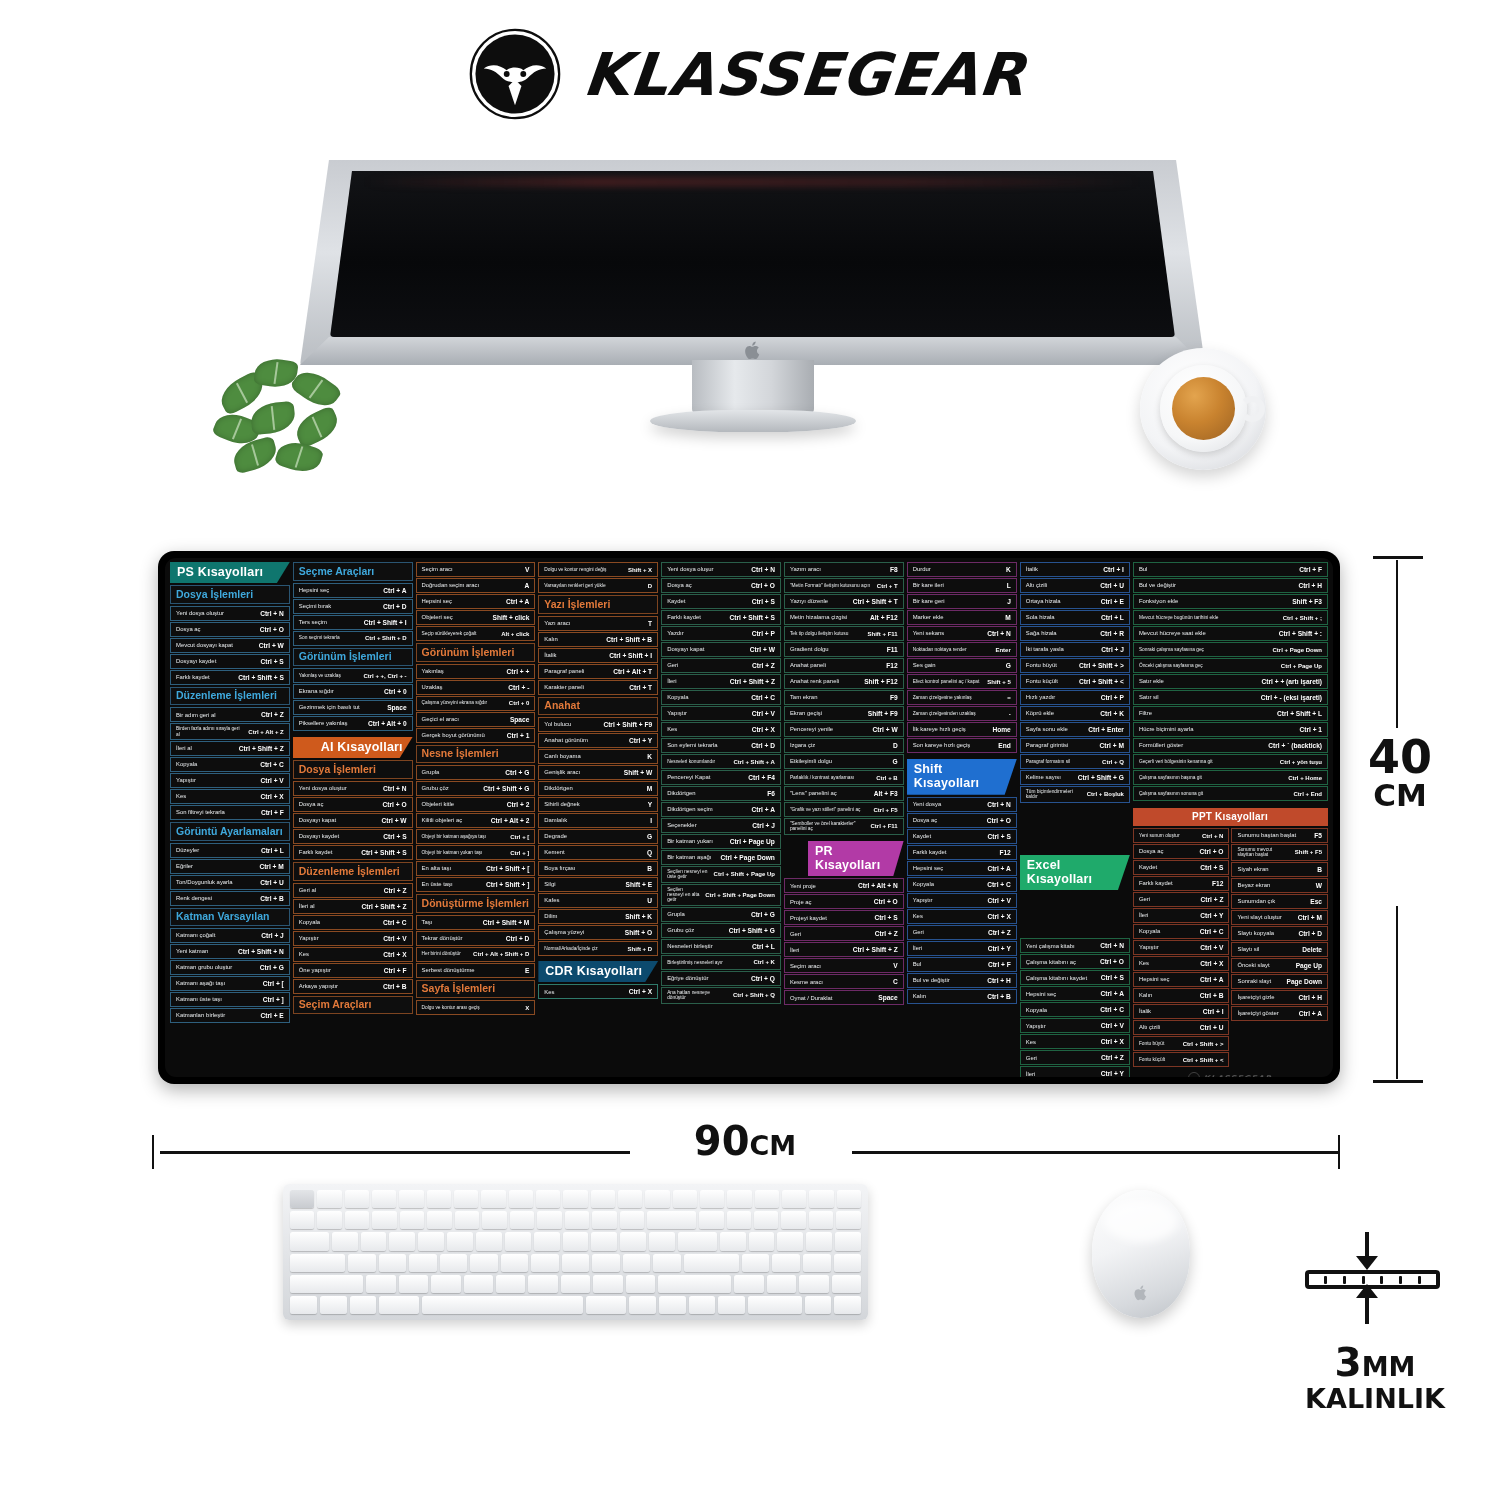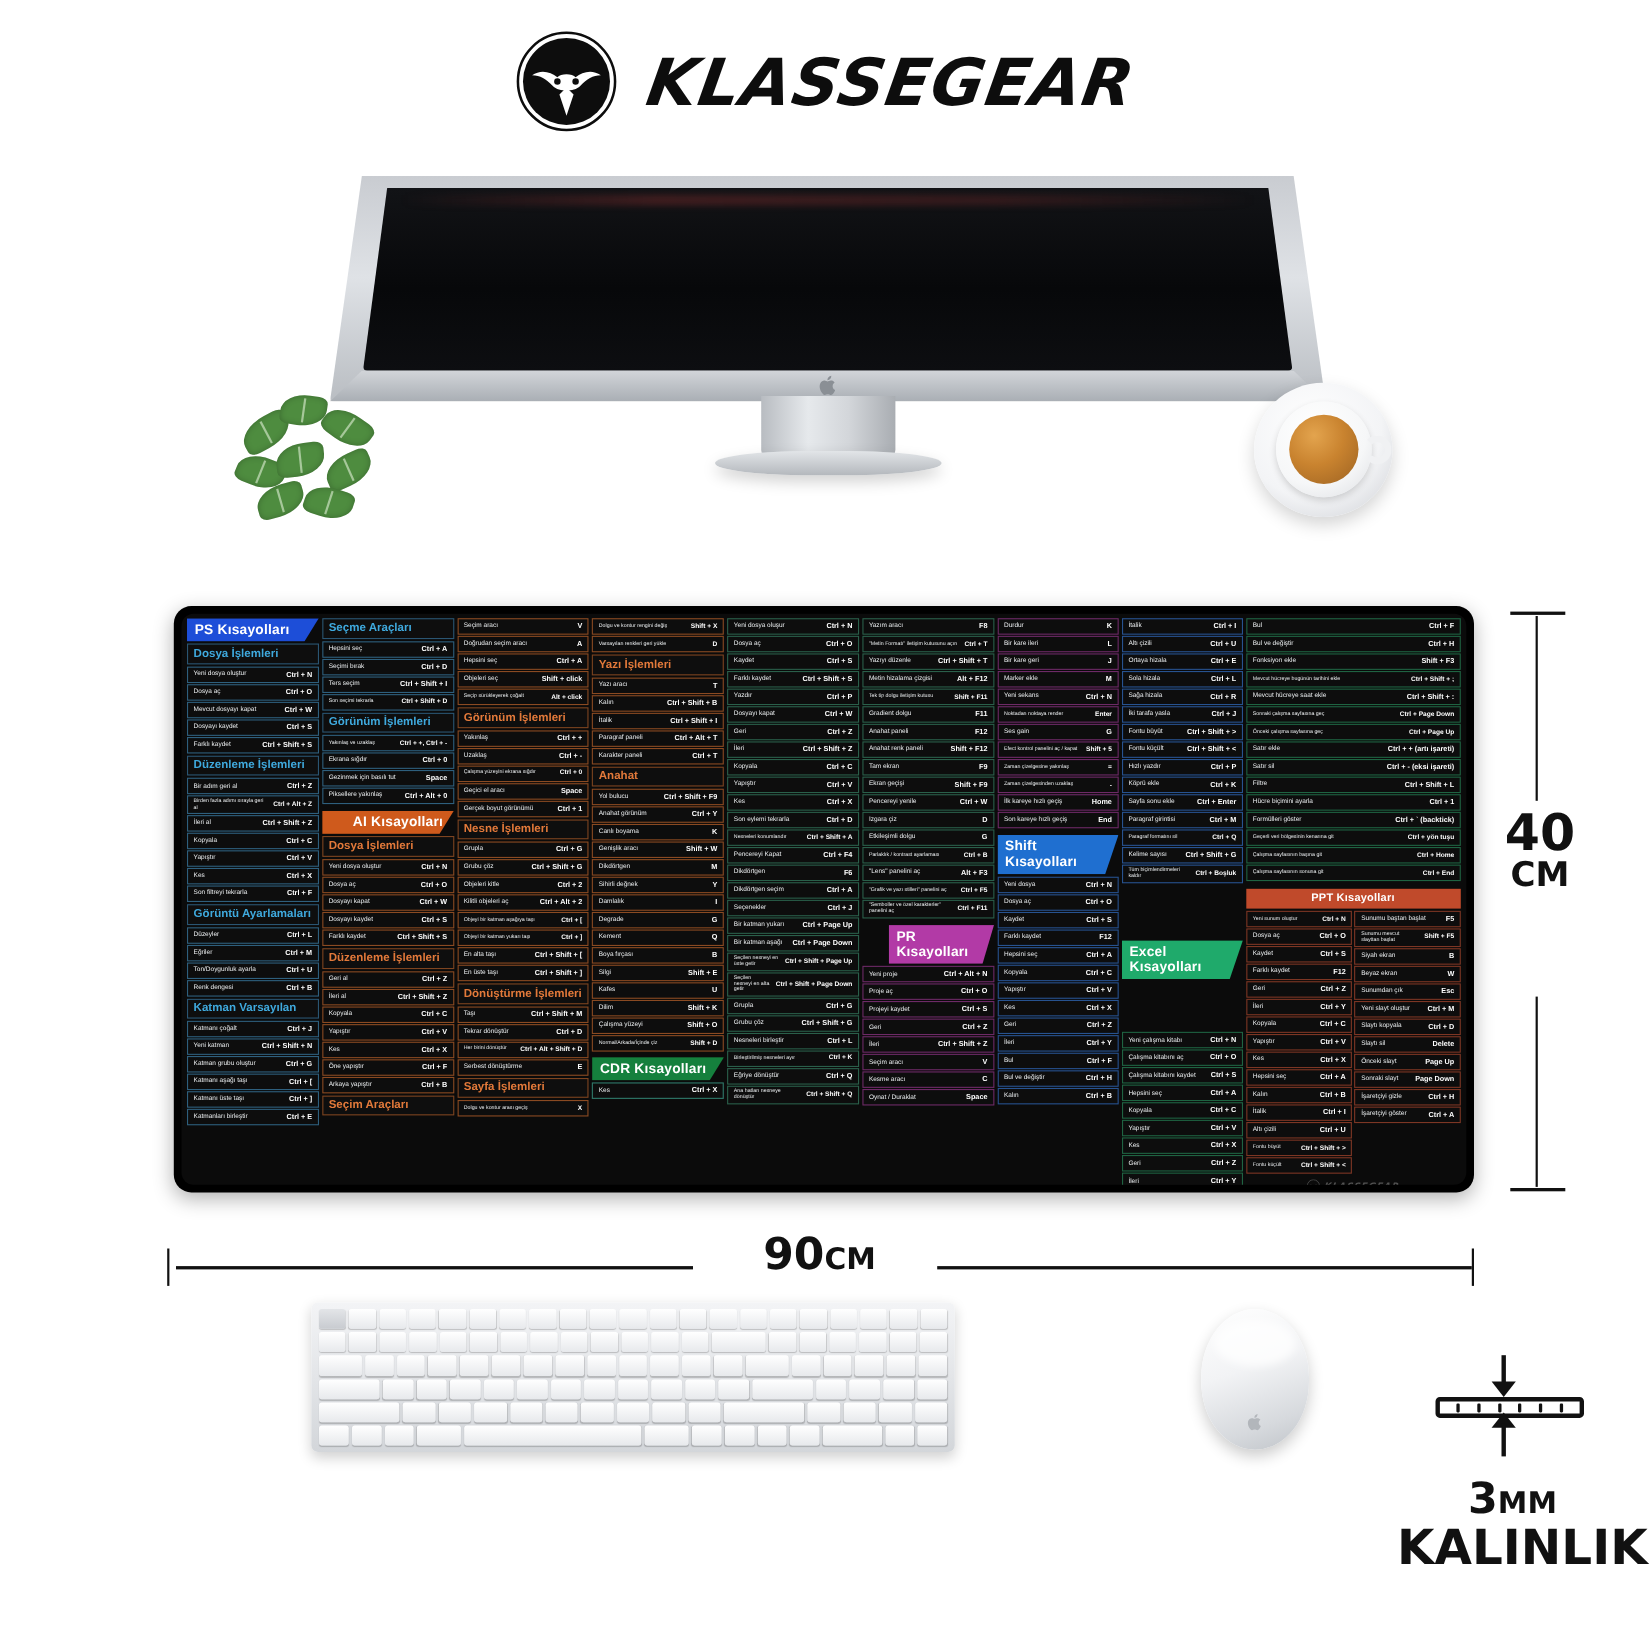--- a/index.html
+++ b/index.html
@@ -148,23 +148,23 @@
   
   .ps  { border-color:#2e5f7d; } .ps-t  { color:#3fa9dd; border-color:#2a5572; }
   .ai  { border-color:#8a4a22; } .ai-t  { color:#e2793a; border-color:#7d4420; }
   .id  { border-color:#2a5f4a; }
   .pr  { border-color:#6d2a66; }
   .wd  { border-color:#27528f; }
   .xl  { border-color:#1f6342; }
   .pp  { border-color:#7d3624; }
   .cdr { border-color:#2f7a6b; }
 
-  .bn-ps  { background:#1d4ed8; }
+  .bn-ps  { background:#0f766e; }
   .bn-ai  { background:#cf5a1c; }
-  .bn-cdr { background:#15803d; }
+  .bn-cdr { background:#0c4a6e; }
   .bn-pr  { background:#b23aa6;margin-left:24px; }
   .bn-wd  { background:#1f6fd0; }
   .bn-xl  { background:#1faa6b; }
   .bn-pp  { background:#c04a2b; }
 
   
   #pad-watermark{
     display:flex; align-items:center; gap:4px; justify-content:center;
     margin-top:3px; opacity:.5;
   }
@@ -241,21 +241,21 @@
   #thk-arrow-bot{ top:66px; height:30px; }
   .thk-head{ position:absolute; left:60px; width:0; height:0; border-left:11px solid transparent; border-right:11px solid transparent; }
   #thk-head-top{ top:28px; border-top:14px solid #111; }
   #thk-head-bot{ top:56px; border-bottom:14px solid #111; }
   #thk-label{
     position:absolute; left:1270px; top:1342px; width:210px; text-align:center;
     font-size:39px; font-weight:bold; color:#111; line-height:1.08;
     font-family:"DejaVu Sans", sans-serif;
   }
   #thk-label .unit{ font-size:27px; }
-  #thk-label .sub{ display:block; font-size:44px;text-align:center; }
+  #thk-label .sub{ display:block; font-size:27px;text-align:center; }
 </style>
 </head>
 <body>
 
 <div id="brand-header">
   <svg id="brand-mark" viewBox="0 0 100 100">
     <circle cx="50" cy="50" r="48" fill="none" stroke="#0d0d0d" stroke-width="2.5"></circle>
     <circle cx="50" cy="50" r="43" fill="#0d0d0d"></circle>
     <path d="M16 44 C24 38 34 40 41 46 C44 42 56 42 59 46 C66 40 76 38 84 44
              C76 44 70 48 64 54 C60 58 55 59 50 59 C45 59 40 58 36 54 C30 48 24 44 16 44 Z" fill="#fff"></path>

